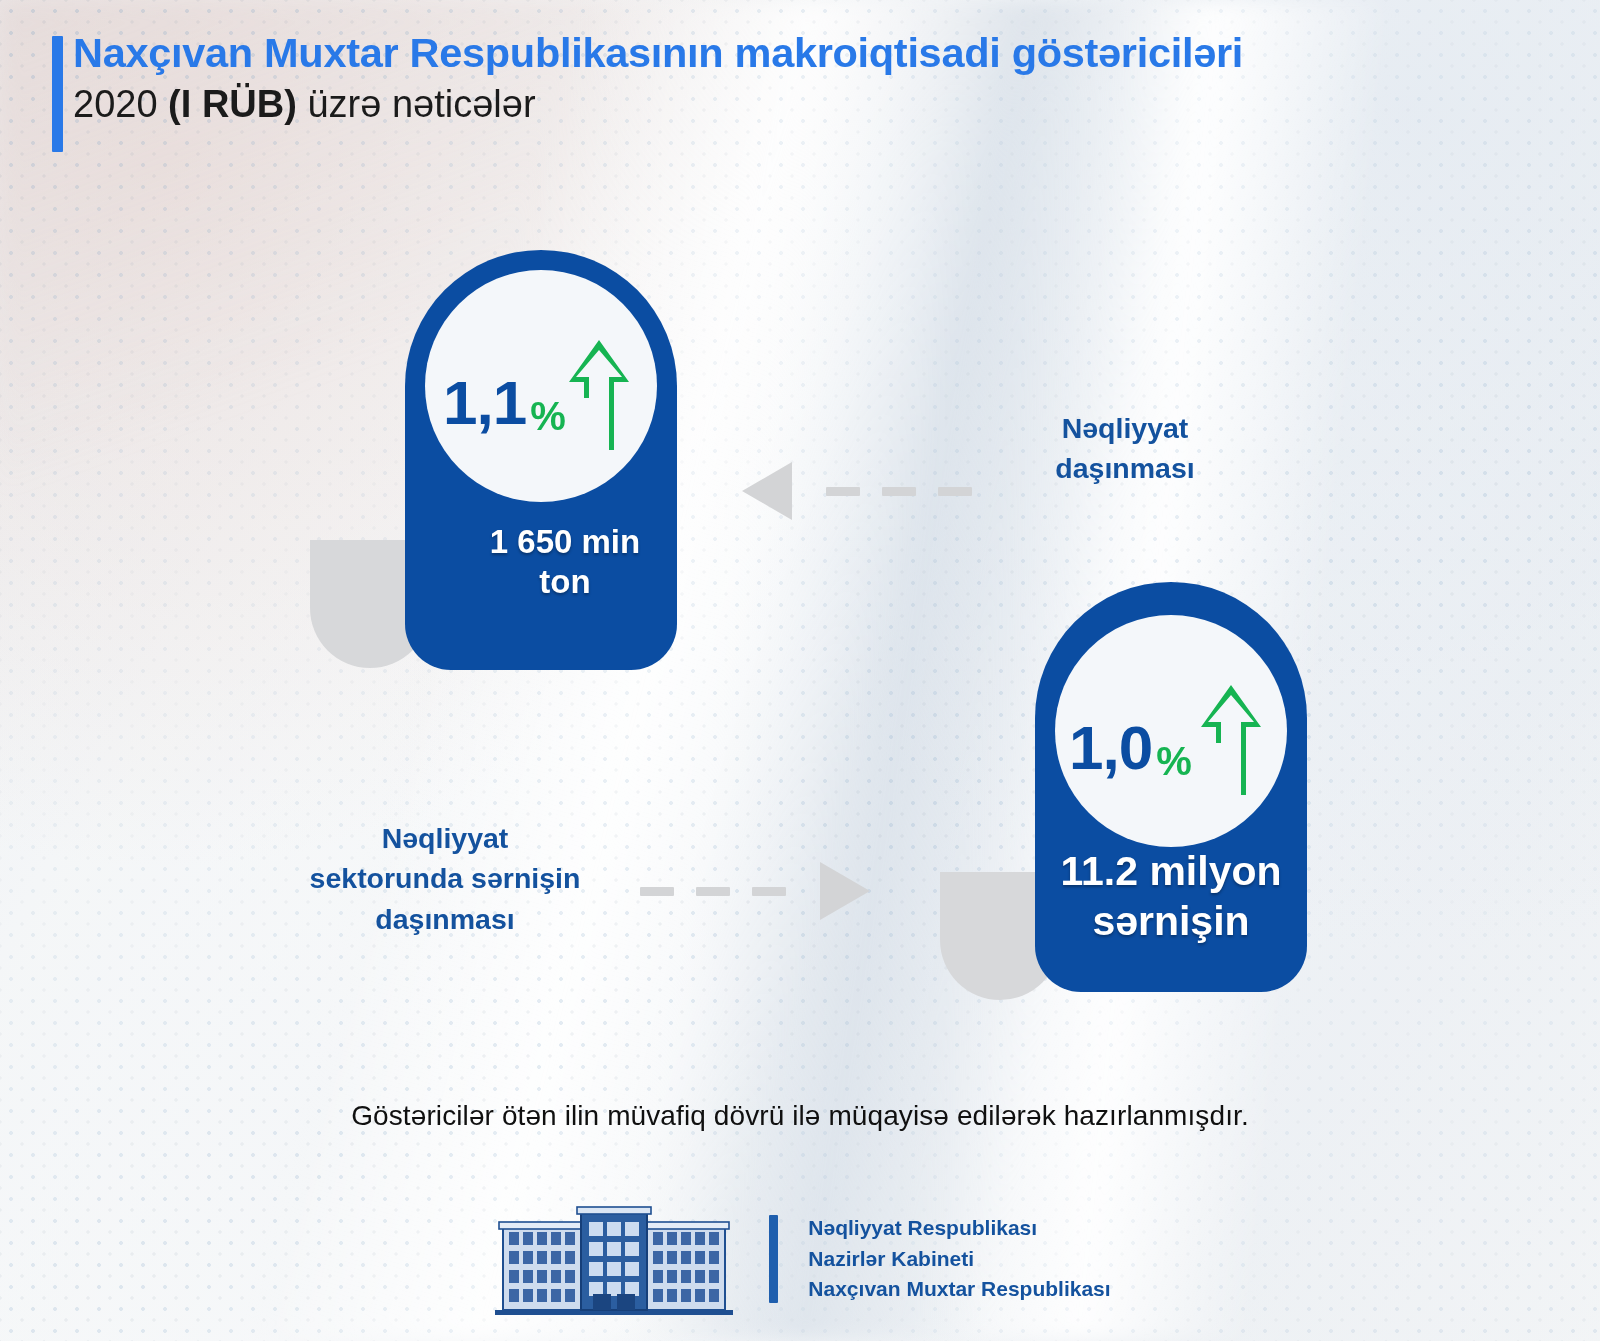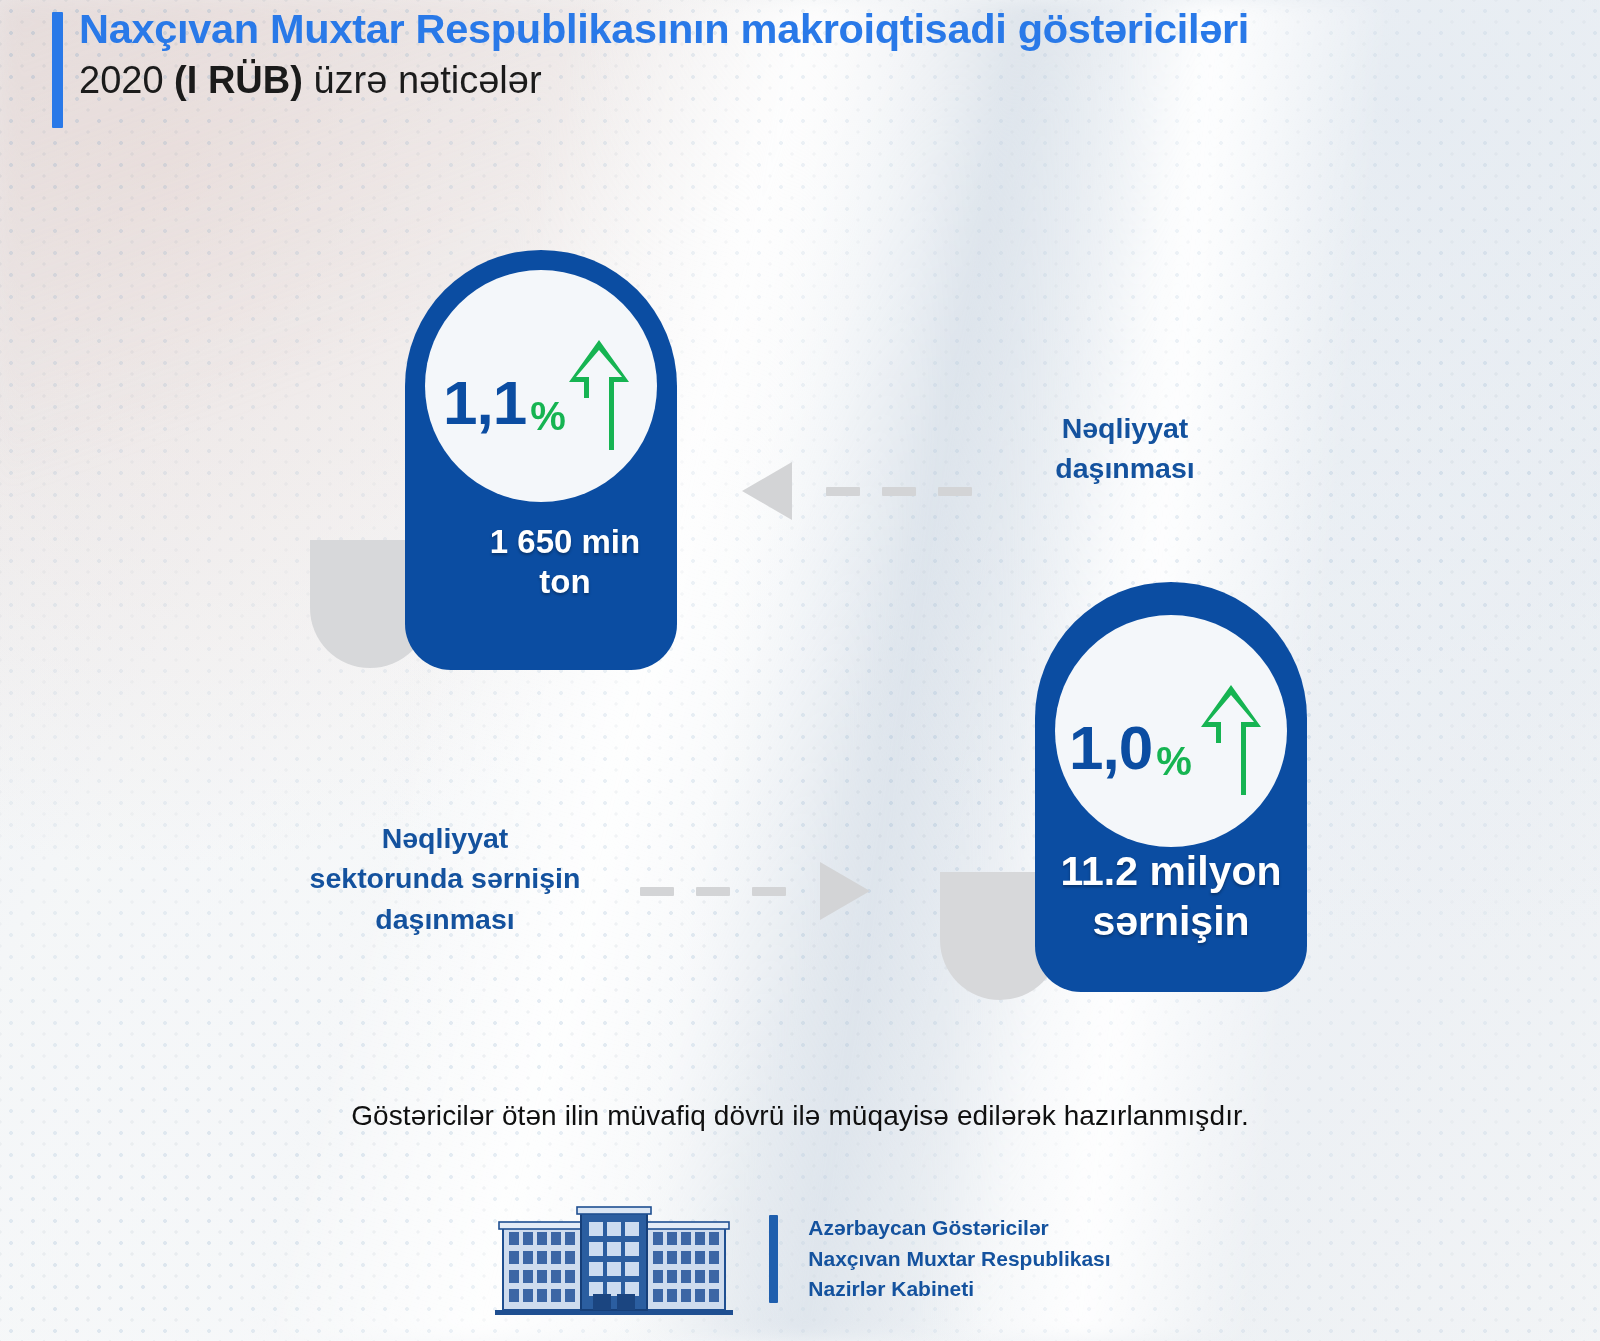--- a/index.html
+++ b/index.html
@@ -36,21 +36,21 @@
       radial-gradient(circle, rgba(120,160,195,.26) 1.6px, rgba(120,160,195,0) 2.2px),
       radial-gradient(circle, rgba(150,165,180,.18) 1.3px, rgba(150,165,180,0) 2.0px);
     background-size:22px 22px, 22px 22px;
     background-position:0 0, 11px 11px;
     -webkit-mask-image:linear-gradient(150deg, rgba(0,0,0,.95) 0%, rgba(0,0,0,.35) 35%, rgba(0,0,0,.75) 60%, rgba(0,0,0,.3) 78%, rgba(0,0,0,.6) 100%);
             mask-image:linear-gradient(150deg, rgba(0,0,0,.95) 0%, rgba(0,0,0,.35) 35%, rgba(0,0,0,.75) 60%, rgba(0,0,0,.3) 78%, rgba(0,0,0,.6) 100%);
   }
   .layer{position:absolute;z-index:3;}
 
   
-  #header{left:52px;top:6px;width:1520px;display:flex;gap:16px;align-items:flex-start;}
+  #header{left:52px;top:30px;width:1520px;display:flex;gap:10px;align-items:flex-start;}
   #accent-bar{width:11px;height:116px;background:#2979e8;border-radius:1px;flex:none;margin-top:6px;}
   #title-block{padding-top:0;}
   #title-main{
     font-size:41.5px;font-weight:bold;color:#2979e8;letter-spacing:-.3px;
     line-height:1.12;white-space:nowrap;
   }
   #subtitle{
     font-size:38px;color:#1b1b1b;line-height:1.2;margin-top:6px;white-space:nowrap;
   }
   #subtitle .b{font-weight:bold;margin-top:21px;}
@@ -288,19 +288,19 @@
           <rect x="178" y="91" width="10" height="13"></rect>
           <rect x="192" y="91" width="10" height="13"></rect>
           <rect x="206" y="91" width="10" height="13"></rect>
           <rect x="220" y="91" width="10" height="13"></rect>
       </g>
     </svg>
 
     <div id="logo-divider"></div>
 
     <div id="logo-text">
-      <div>Azərbaycan Göstəricilər</div>
+      <div>Nəqliyyat Respublikası</div>
+      <div>Nazirlər Kabineti</div>
       <div>Naxçıvan Muxtar Respublikası</div>
-      <div>Nazirlər Kabineti</div>
     </div>
   </div>
 
 </div>
 
 </body></html>

